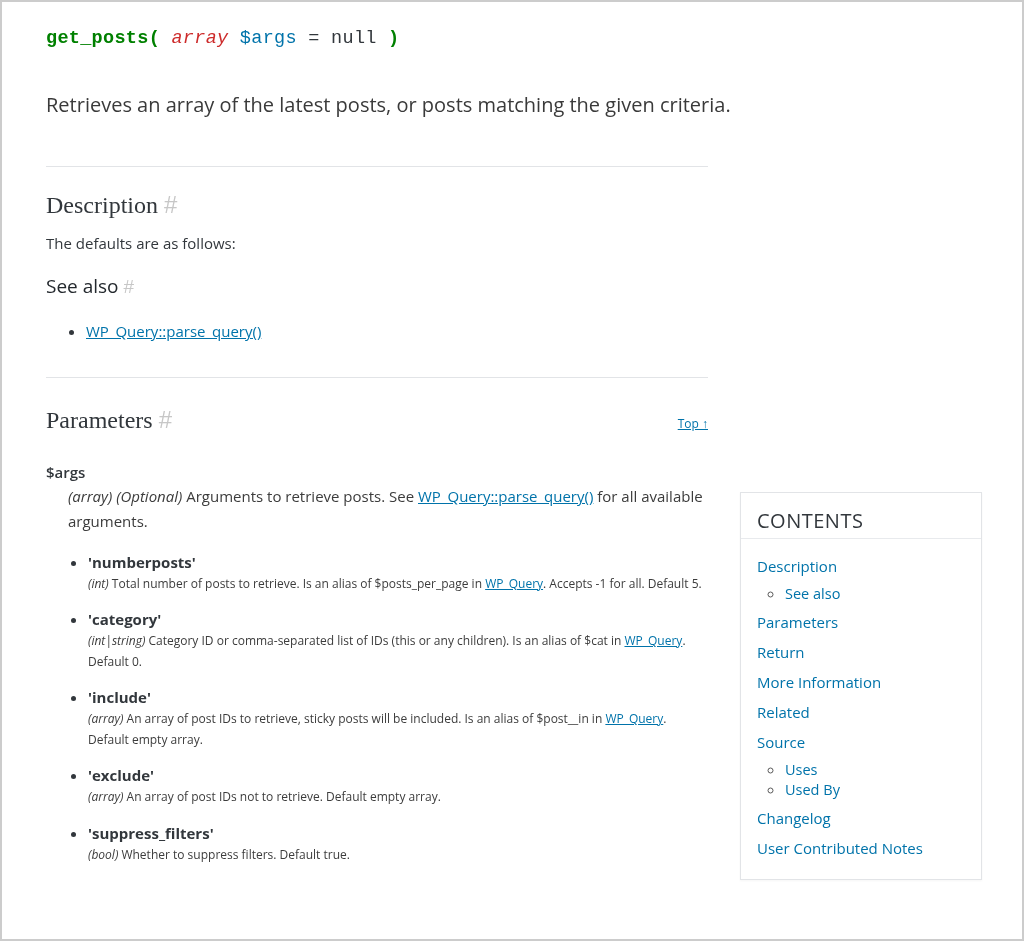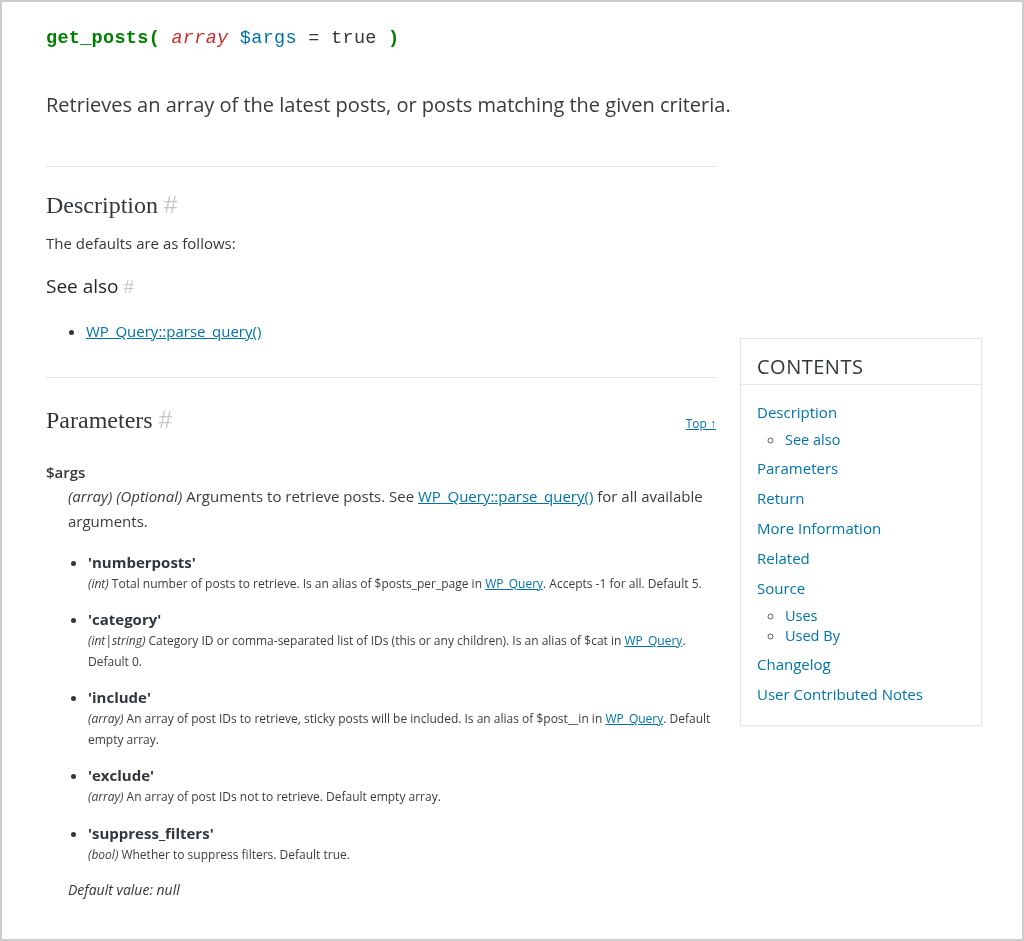--- a/index.html
+++ b/index.html
@@ -21,21 +21,21 @@
       margin-bottom: 42px;
       letter-spacing: 0.3px;
     }
     .sig-fn { color: #008000; font-weight: 600; }
     .sig-paren { color: #008000; font-weight: 600; }
     .sig-type { color: #cd2b2b; font-style: italic; }
     .sig-var { color: #0073aa; }
     .sig-eq { color: #32373c; }
     .sig-null { color: #32373c; }
     .summary { font-size: 20px; color: #3a3a3a; margin-bottom: 48px; }
-    .layout { display: flex; gap: 24px; align-items: center; }
+    .layout { display: flex; gap: 32px; align-items: flex-end; }
     .main { flex: 1; border-top: 1px solid #e2e4e7; padding-top: 24px; }
     h2.sec {
       font-family: Georgia, "Times New Roman", serif;
       font-weight: 400;
       font-size: 24px;
       color: #32373c;
       margin-bottom: 14px;
     }
     .anchor-hash { color: #c7c7c7; text-decoration: none; font-family: -apple-system, Arial, sans-serif; }
     .desc-text { font-size: 15px; color: #32373c; margin-bottom: 20px; }
@@ -79,21 +79,21 @@
 </head>
 <body>
 
 <div class="page">
 
   <div class="signature">
     <span class="sig-fn">get_posts</span><span class="sig-paren">(</span>
     <span class="sig-type">array</span>
     <span class="sig-var">$args</span>
     <span class="sig-eq">=</span>
-    <span class="sig-null">true</span>
+    <span class="sig-null">null</span>
     <span class="sig-paren">)</span>
   </div>
 
   <p class="summary">Retrieves an array of the latest posts, or posts matching the given criteria.</p>
 
   <div class="layout">
 
     <div class="main">
 
       <h2 class="sec">
@@ -155,21 +155,20 @@
           </span>
         </li>
         <li>
           <span class="pk">'suppress_filters'</span><br>
           <span class="pd">
             <span class="ital">(bool)</span><span> Whether to suppress filters. Default true.</span>
           </span>
         </li>
       </ul>
 
-      <p class="default-val">Default value: null</p>
 
     </div>
 
     <aside class="sidebar">
       <div class="sidebar-title">CONTENTS</div>
       <nav class="toc">
         <a>Description</a>
         <ul class="sub">
           <li><a>See also</a></li>
         </ul>

